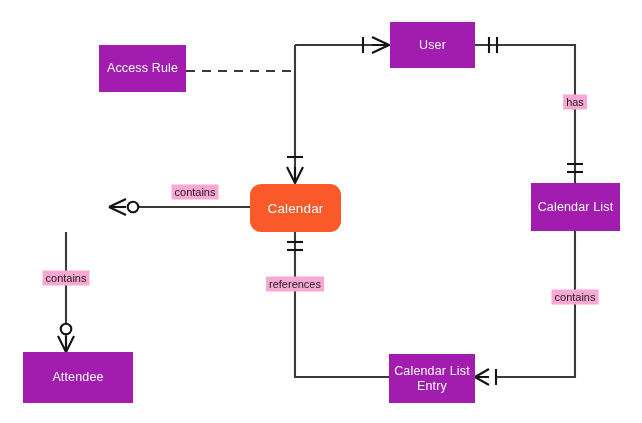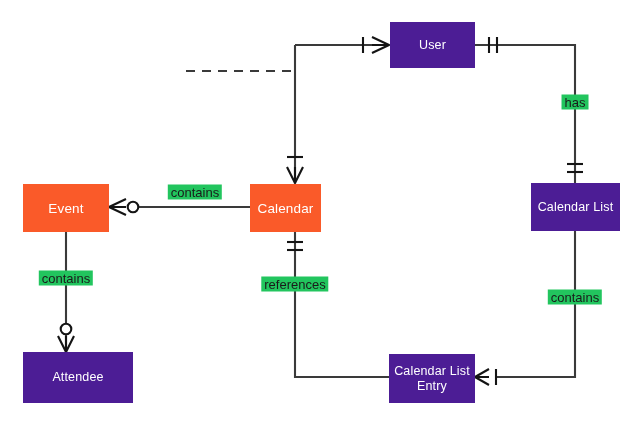--- a/index.html
+++ b/index.html
@@ -31,30 +31,30 @@
     justify-content: center;
     text-align: center;
     color: #ffffff;
     font-size: 12.5px;
     line-height: 15px;
     letter-spacing: 0.15px;
     box-sizing: border-box;
     padding: 2px 4px;
     z-index: 3;
   }
-  .entity-box.green { background: #4c1d95; }
+  .entity-box.green { background: #a21caf; }
   .entity-box.orange { background: #fa5a29; font-size: 13.5px; }
   .rel-label {
     position: absolute;
     color: #1a1a1a;
-    font-size: 13px;
+    font-size: 11px;
     line-height: 15px;
     white-space: nowrap;
     transform: translate(-50%, -50%);
-    background: #22c55e;
+    background: #f9a8d4;
     padding: 0 3px;
     z-index: 4;
   }
   .edge-line {
     stroke: #3a3a3a;
     stroke-width: 2.1;
     fill: none;
   }
   .edge-line.dashed {
     stroke-dasharray: 9 7;
@@ -128,30 +128,30 @@
     </g>
 
     <path class="edge-line" d="M 575 231 L 575 377 L 496 377"></path>
 
     <g>
       <line class="sym" x1="496" y1="369" x2="496" y2="385"></line>
       <path class="sym" d="M 475 377 L 489 369 M 475 377 L 489 385 M 475 377 L 489 377"></path>
     </g>
   </svg>
 
+  <div class="entity-box green" style="left:99px; top:45px; width:87px; height:47px;">
+    <span>Access Rule</span>
+  </div>
 
   <div class="entity-box green" style="left:390px; top:22px; width:85px; height:46px;">
     <span>User</span>
   </div>
 
-  <div class="entity-box orange" style="left:23px; top:184px; width:86px; height:48px;">
-    <span>Event</span>
-  </div>
 
-  <div class="entity-box orange" style="left:250px; top:184px; width:71px; height:48px;">
+  <div class="entity-box orange" style="left:250px; top:184px; width:91px; height:48px;border-radius:11px;">
     <span>Calendar</span>
   </div>
 
   <div class="entity-box green" style="left:531px; top:183px; width:89px; height:48px;">
     <span>Calendar List</span>
   </div>
 
   <div class="entity-box green" style="left:23px; top:352px; width:110px; height:51px;">
     <span>Attendee</span>
   </div>

